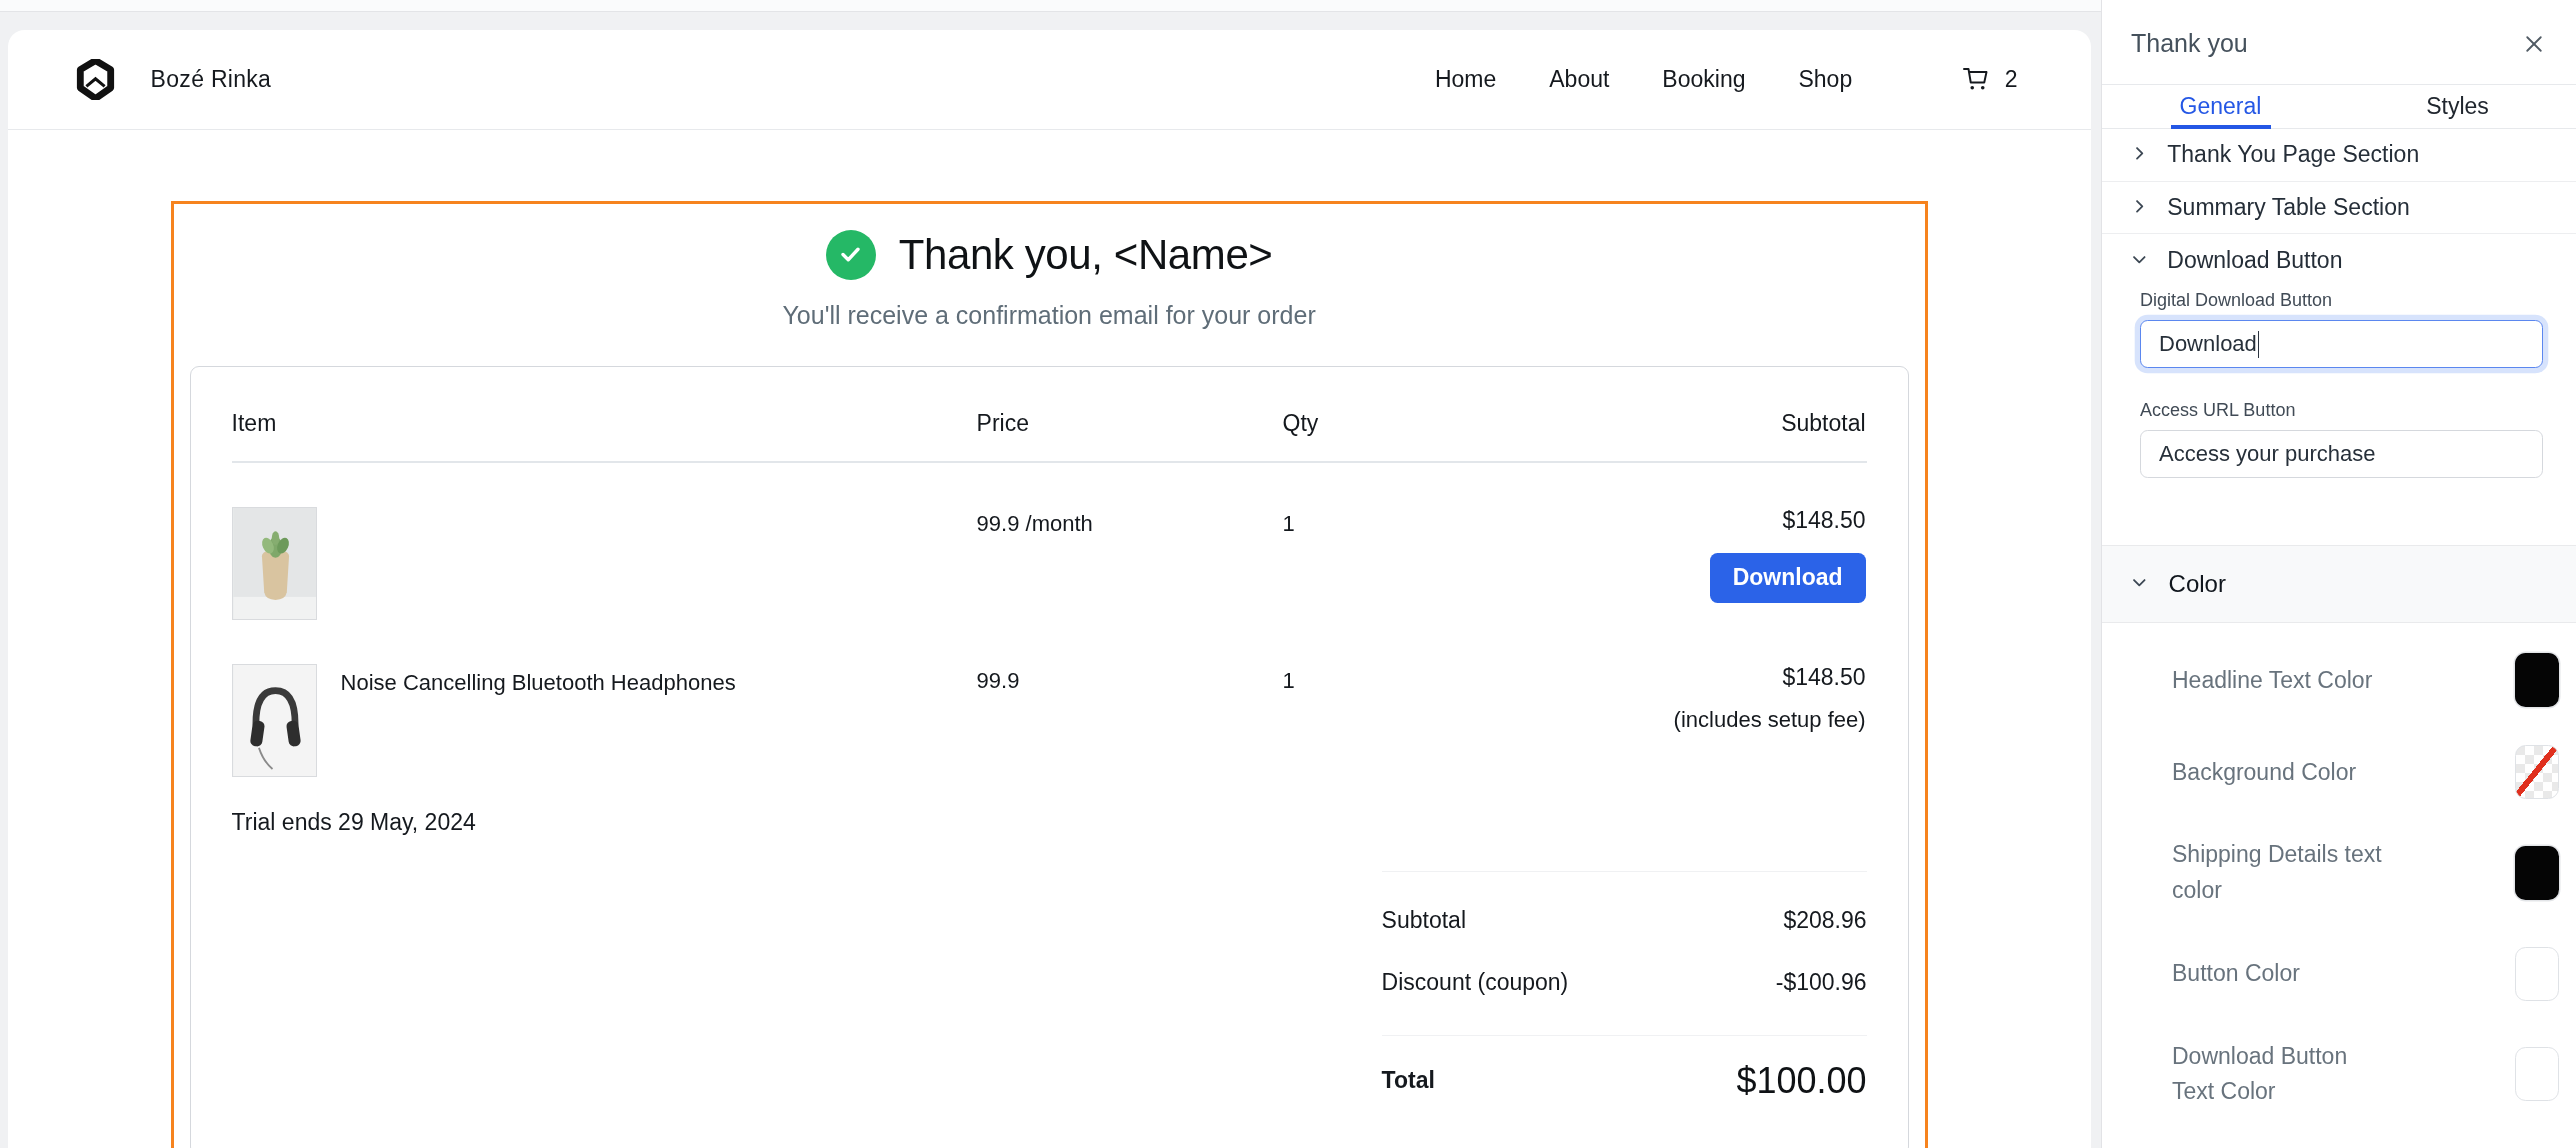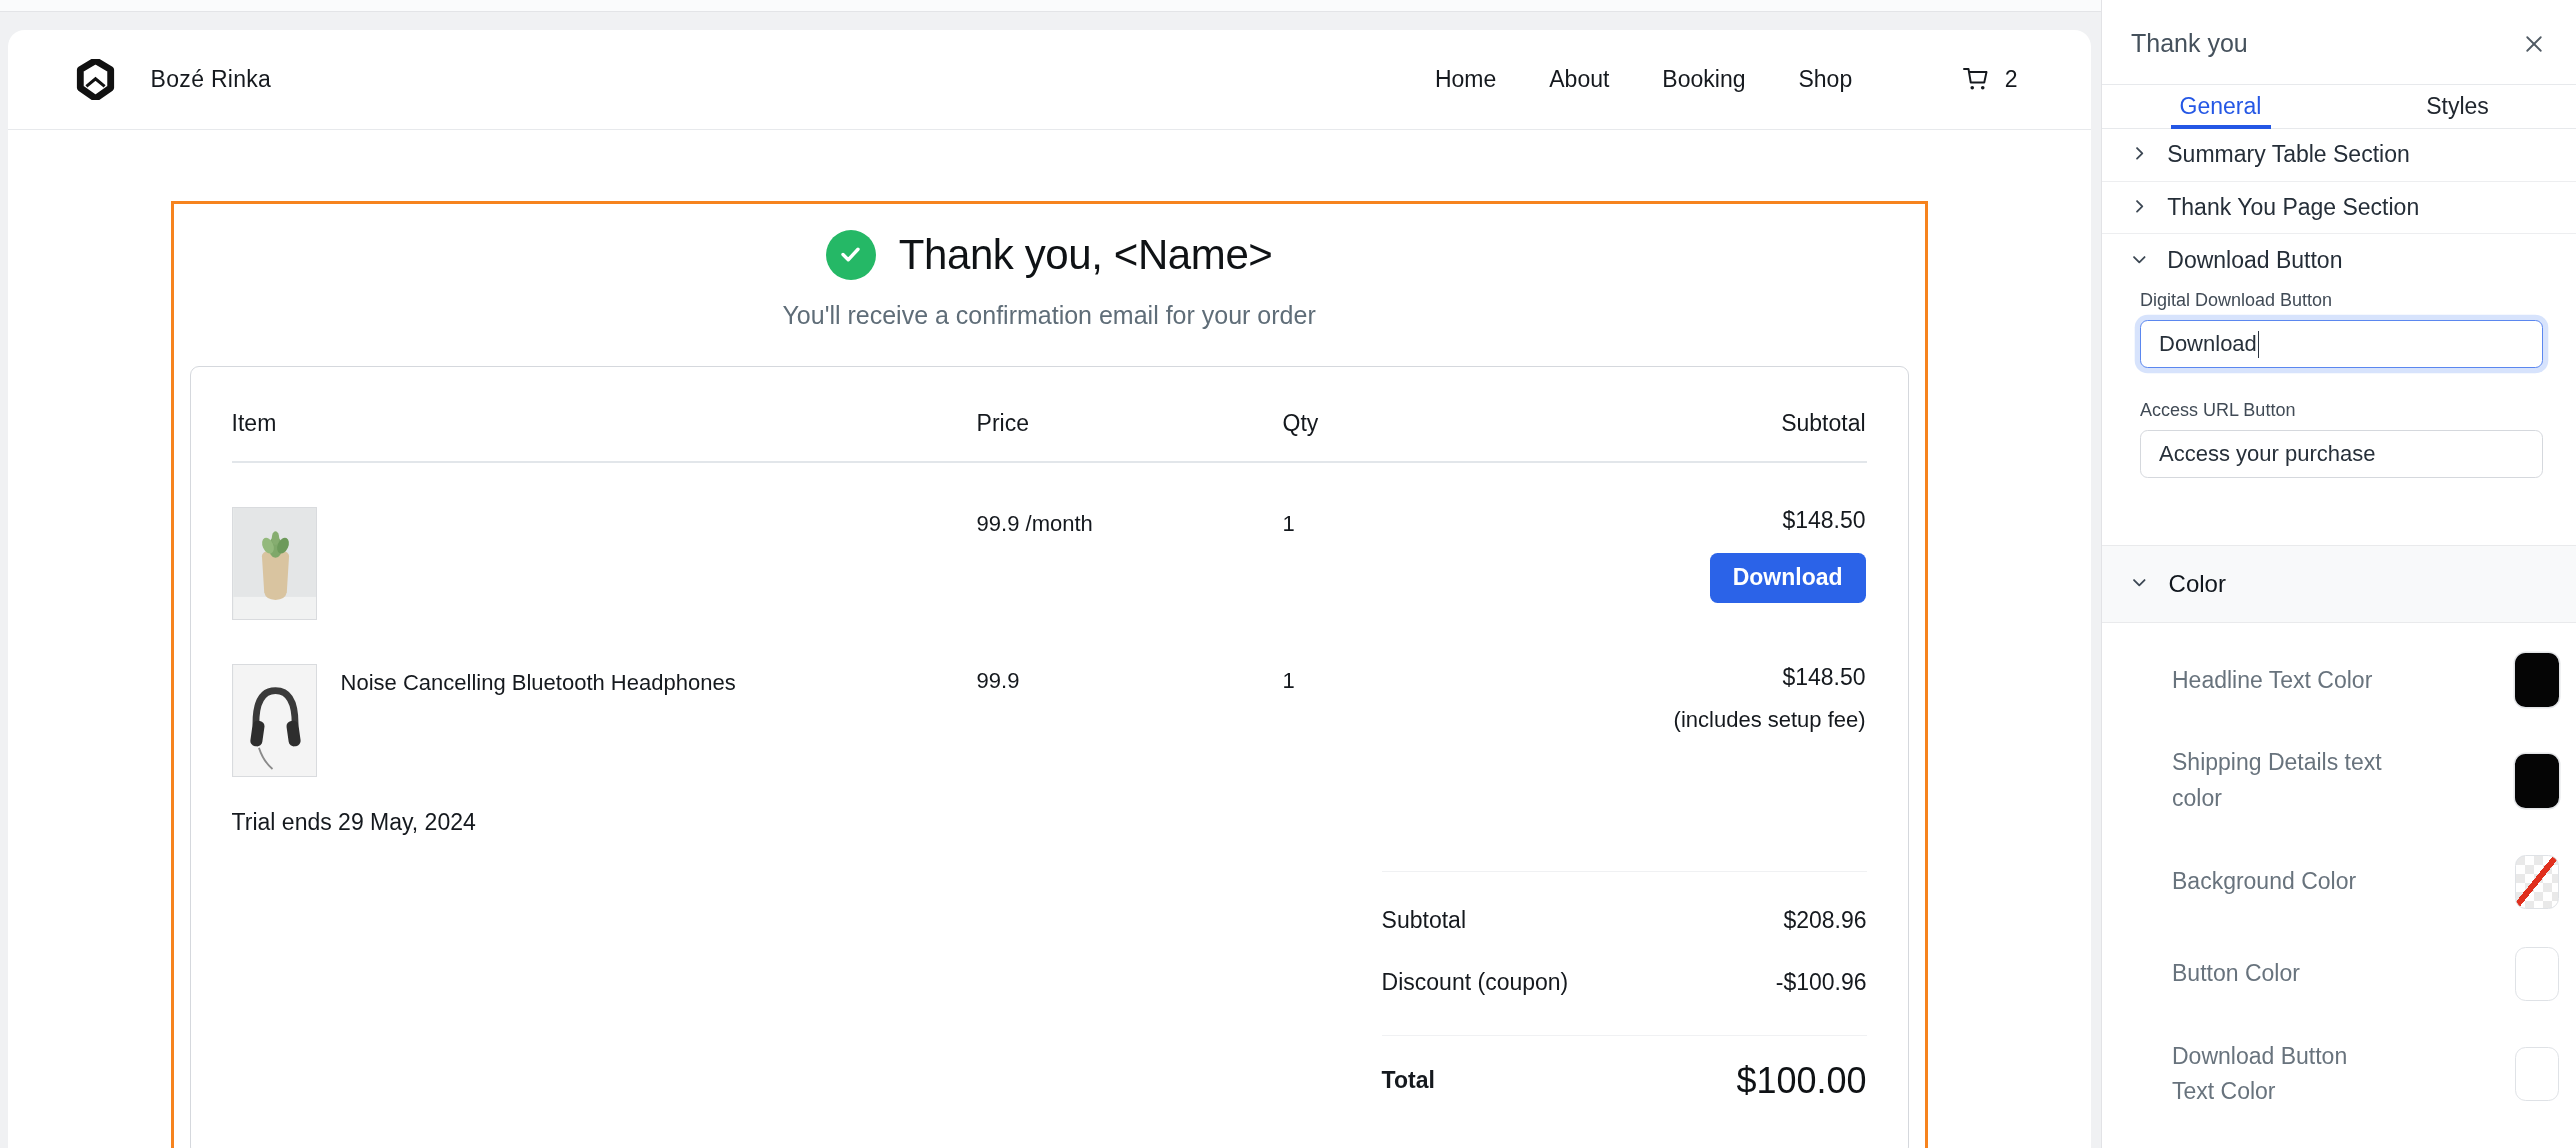--- a/index.html
+++ b/index.html
@@ -250,30 +250,30 @@
       <div class="tab active">General</div>
       <div class="tab">Styles</div>
     </div>
 
     <div class="acc-row bordered">
       <span>
         <svg width="16.6" height="16.6" viewBox="0 0 22 22" fill="none" stroke="#3d4854" stroke-width="2.4" stroke-linecap="round" stroke-linejoin="round">
             <path d="M8 4 L15 11 L8 18"></path>
           </svg>
       </span>
-      <span class="acc-label">Summary Table Section</span>
+      <span class="acc-label">Thank You Page Section</span>
     </div>
 
     <div class="acc-row bordered">
       <span>
         <svg width="16.6" height="16.6" viewBox="0 0 22 22" fill="none" stroke="#3d4854" stroke-width="2.4" stroke-linecap="round" stroke-linejoin="round">
             <path d="M8 4 L15 11 L8 18"></path>
           </svg>
       </span>
-      <span class="acc-label">Thank You Page Section</span>
+      <span class="acc-label">Summary Table Section</span>
     </div>
 
     <div class="acc-row">
       <span>
         <svg width="16.6" height="16.6" viewBox="0 0 22 22" fill="none" stroke="#3d4854" stroke-width="2.4" stroke-linecap="round" stroke-linejoin="round">
             <path d="M4 8 L11 15 L18 8"></path>
           </svg>
       </span>
       <span class="acc-label">Download Button</span>
     </div>
@@ -301,28 +301,28 @@
       </span>
       <span class="color-band-label">Color</span>
     </div>
 
     <div class="color-rows">
       <div class="color-row">
         <span class="color-label">Headline Text Color</span>
         <span class="swatch swatch-black"></span>
       </div>
       <div class="color-row">
+        <span class="color-label">Background Color</span>
+        <span class="swatch swatch-transparent"></span>
+      </div>
+      <div class="color-row">
         <span class="color-label">Shipping Details text color</span>
         <span class="swatch swatch-black"></span>
       </div>
       <div class="color-row">
-        <span class="color-label">Background Color</span>
-        <span class="swatch swatch-transparent"></span>
-      </div>
-      <div class="color-row">
         <span class="color-label">Button Color</span>
         <span class="swatch swatch-white"></span>
       </div>
       <div class="color-row">
         <span class="color-label">Download Button Text Color</span>
         <span class="swatch swatch-white"></span>
       </div>
     </div>
 
   </aside>

